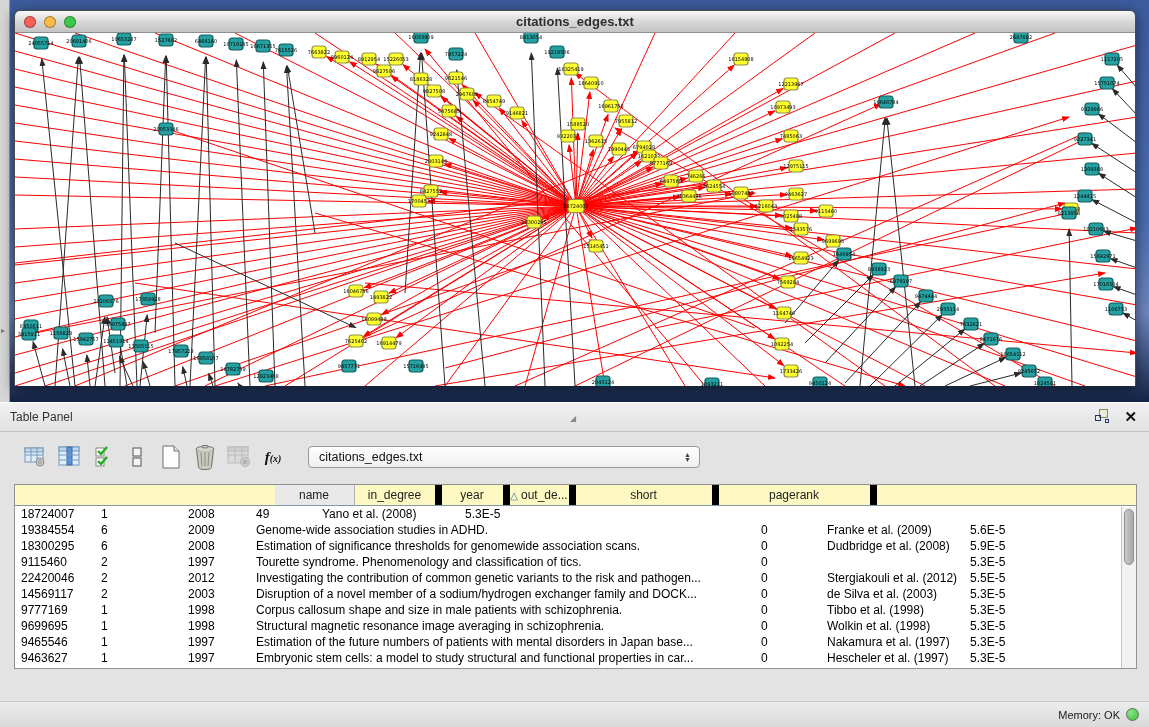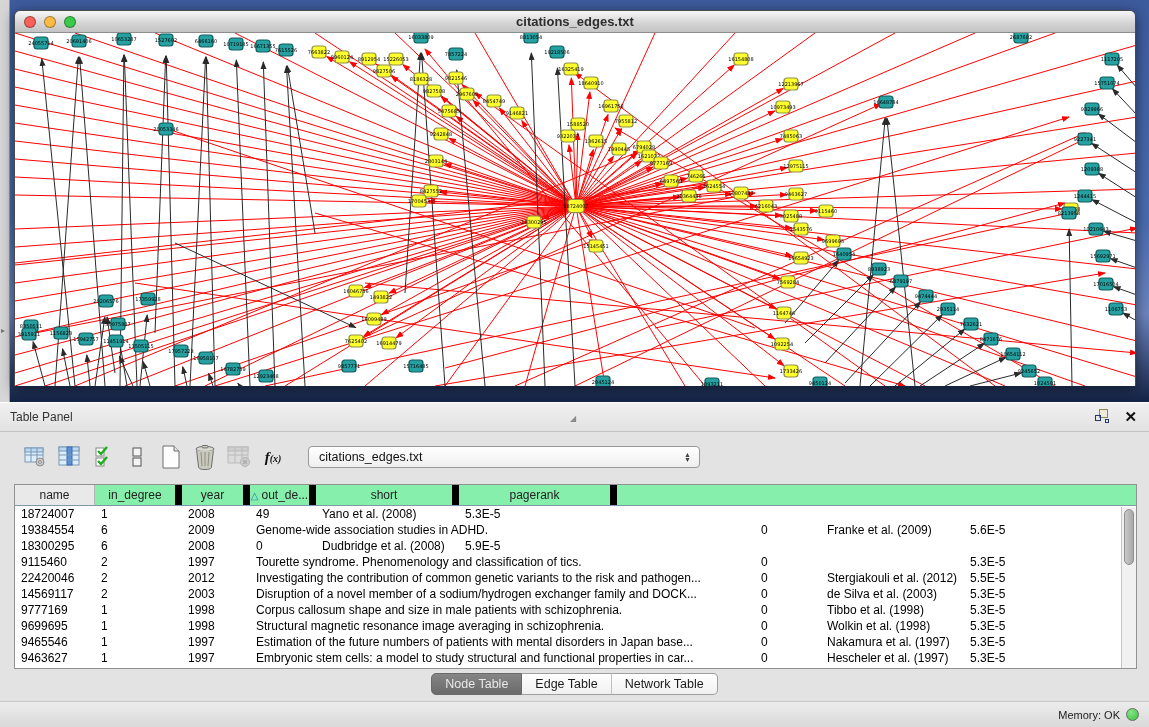--- a/index.html
+++ b/index.html
@@ -44,21 +44,21 @@
   .fx small { font-size:10px; }
   .combo { width:392px; height:22px; margin-left:16px; border:1px solid #999;
     border-radius:4px; background:linear-gradient(#ffffff,#efefef);
     display:flex; align-items:center; padding:0 6px; font-size:12.5px; color:#111; cursor:pointer; }
   .combo .val { flex:1; padding-left:4px; }
   .combo .stepper { display:flex; flex-direction:column; line-height:5px; font-size:7px; color:#444; padding-right:2px; }
 
   .table-wrap { position:absolute; left:14px; top:82px; width:1123px; height:185px;
     background:#fff; border:1px solid #919191; overflow:hidden; }
   .t-head { display:flex; height:21px; border-bottom:1px solid #7e98a6;
-    background:#86efac; font-size:12px; color:#222; }
+    background:#fef9c3; font-size:12px; color:#222;justify-content:center; }
   .t-head .cell { line-height:20px; text-align:center; border-right:7px solid #000000;
     overflow:hidden; white-space:nowrap; cursor:pointer; }
   .t-head .cell.gray { background:#e9e9e9; border-right:1px solid #b5b5b5; }
   .t-head .sort { color:#2a7ab0; font-size:10px; margin-right:3px; }
   .t-body { position:relative; }
   .t-row { display:flex; height:16px; font-size:12px; color:#000; background:#fff; cursor:default; }
   .t-row .cell { line-height:16px; padding-left:6px; overflow:hidden; white-space:nowrap; }
   .vscroll { position:absolute; right:0; top:22px; bottom:0; width:15px;
     background:#f1f1f1; border-left:1px solid #c6c6c6; }
   .vscroll .thumb { position:absolute; top:2px; left:2px; width:10px; height:56px;
@@ -856,20 +856,21 @@
           <div class="cell" style="width: 68px;">2009</div>
           <div class="cell" style="width: 505px;">Genome-wide association studies in ADHD.</div>
           <div class="cell" style="width: 66px;">0</div>
           <div class="cell" style="width: 143px;">Franke et al. (2009)</div>
           <div class="cell" style="width: 158px;">5.6E-5</div>
         </div>
         <div class="t-row">
           <div class="cell" style="width: 80px;">18300295</div>
           <div class="cell" style="width: 87px;">6</div>
           <div class="cell" style="width: 68px;">2008</div>
+          <div class="cell" style="width: 505px;">Estimation of significance thresholds for genomewide association scans.</div>
           <div class="cell" style="width: 66px;">0</div>
           <div class="cell" style="width: 143px;">Dudbridge et al. (2008)</div>
           <div class="cell" style="width: 158px;">5.9E-5</div>
         </div>
         <div class="t-row">
           <div class="cell" style="width: 80px;">9115460</div>
           <div class="cell" style="width: 87px;">2</div>
           <div class="cell" style="width: 68px;">1997</div>
           <div class="cell" style="width: 505px;">Tourette syndrome. Phenomenology and classification of tics.</div>
           <div class="cell" style="width: 66px;">0</div>
@@ -929,23 +930,18 @@
           <div class="cell" style="width: 66px;">0</div>
           <div class="cell" style="width: 143px;">Hescheler et al. (1997)</div>
           <div class="cell" style="width: 158px;">5.3E-5</div>
         </div>
       </div>
     <div class="vscroll">
       <div class="thumb"></div>
     </div>
   </div>
 
-  <div class="tabs" id="tabs">
-      <div class="tab active">Node Table</div>
-      <div class="tab">Edge Table</div>
-      <div class="tab">Network Table</div>
-    </div>
 
   <div class="statusbar">
     <span>Memory: OK</span>
     <span class="memdot"></span>
   </div>
 </div>
 
 </body></html>

